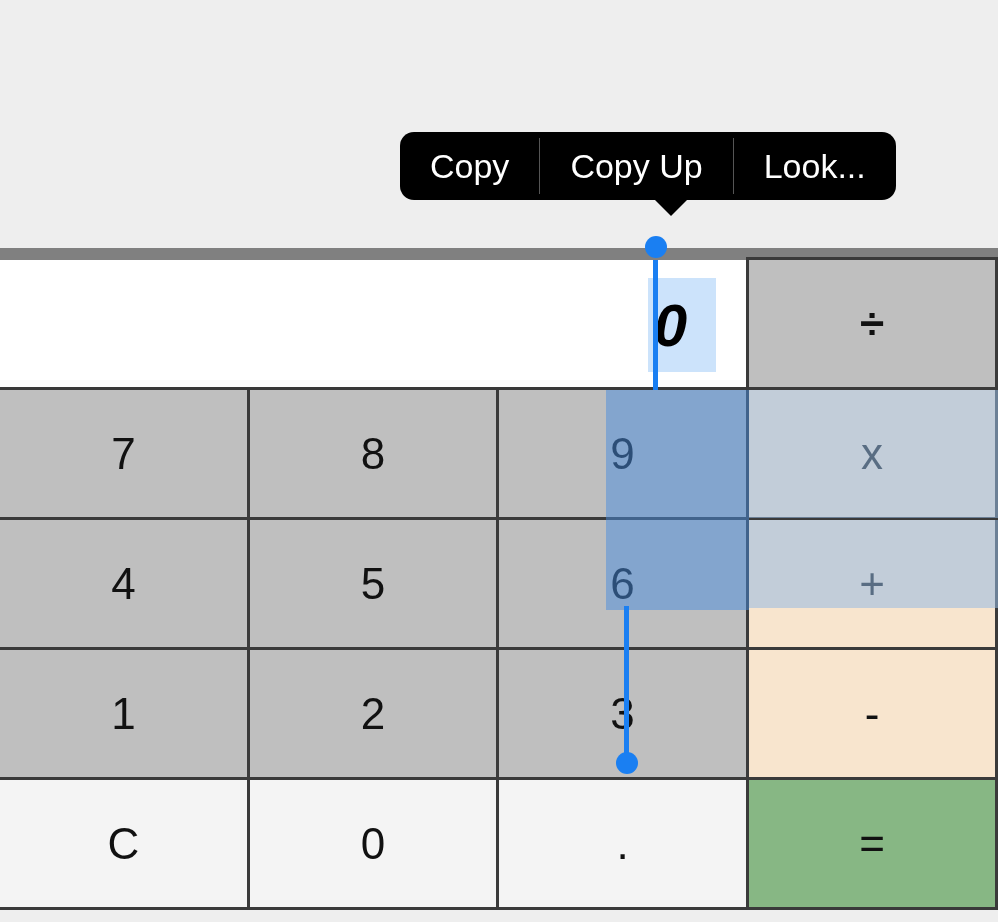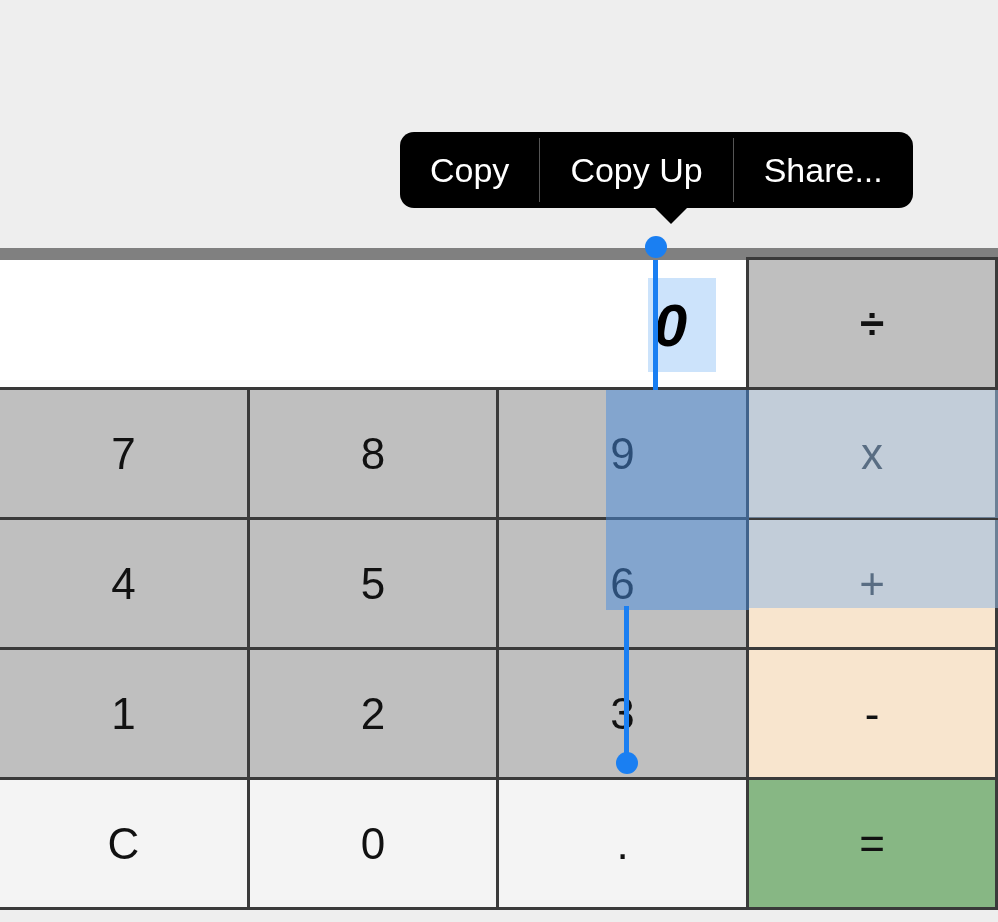--- a/index.html
+++ b/index.html
@@ -14,21 +14,21 @@
   .context-menu {
     position: absolute;
     top: 132px;
     left: 400px;
     background: #000;
     border-radius: 14px;
     display: flex;
     align-items: stretch;
     color: #fff;
     font-size: 34px;
-    height: 76px;
+    height: 68px;
     z-index: 50;
   }
   .context-menu .item {
     padding: 0 30px;
     display: flex;
     align-items: center;
     justify-content: center;
     white-space: nowrap;
   }
   .context-menu .sep {
@@ -164,21 +164,21 @@
   .dot-bottom { top: 752px; left: 616px; }
 </style>
 </head>
 <body>
 
 <div class="context-menu">
   <div class="item">Copy</div>
   <div class="sep"></div>
   <div class="item">Copy Up</div>
   <div class="sep"></div>
-  <div class="item">Share...</div>
+  <div class="item">Look...</div>
   <div class="arrow"></div>
 </div>
 
 <div class="top-bar"></div>
 
 <div class="calc">
 
   <div class="display-row">
     <div class="display">
       <div class="display-hl"></div>

